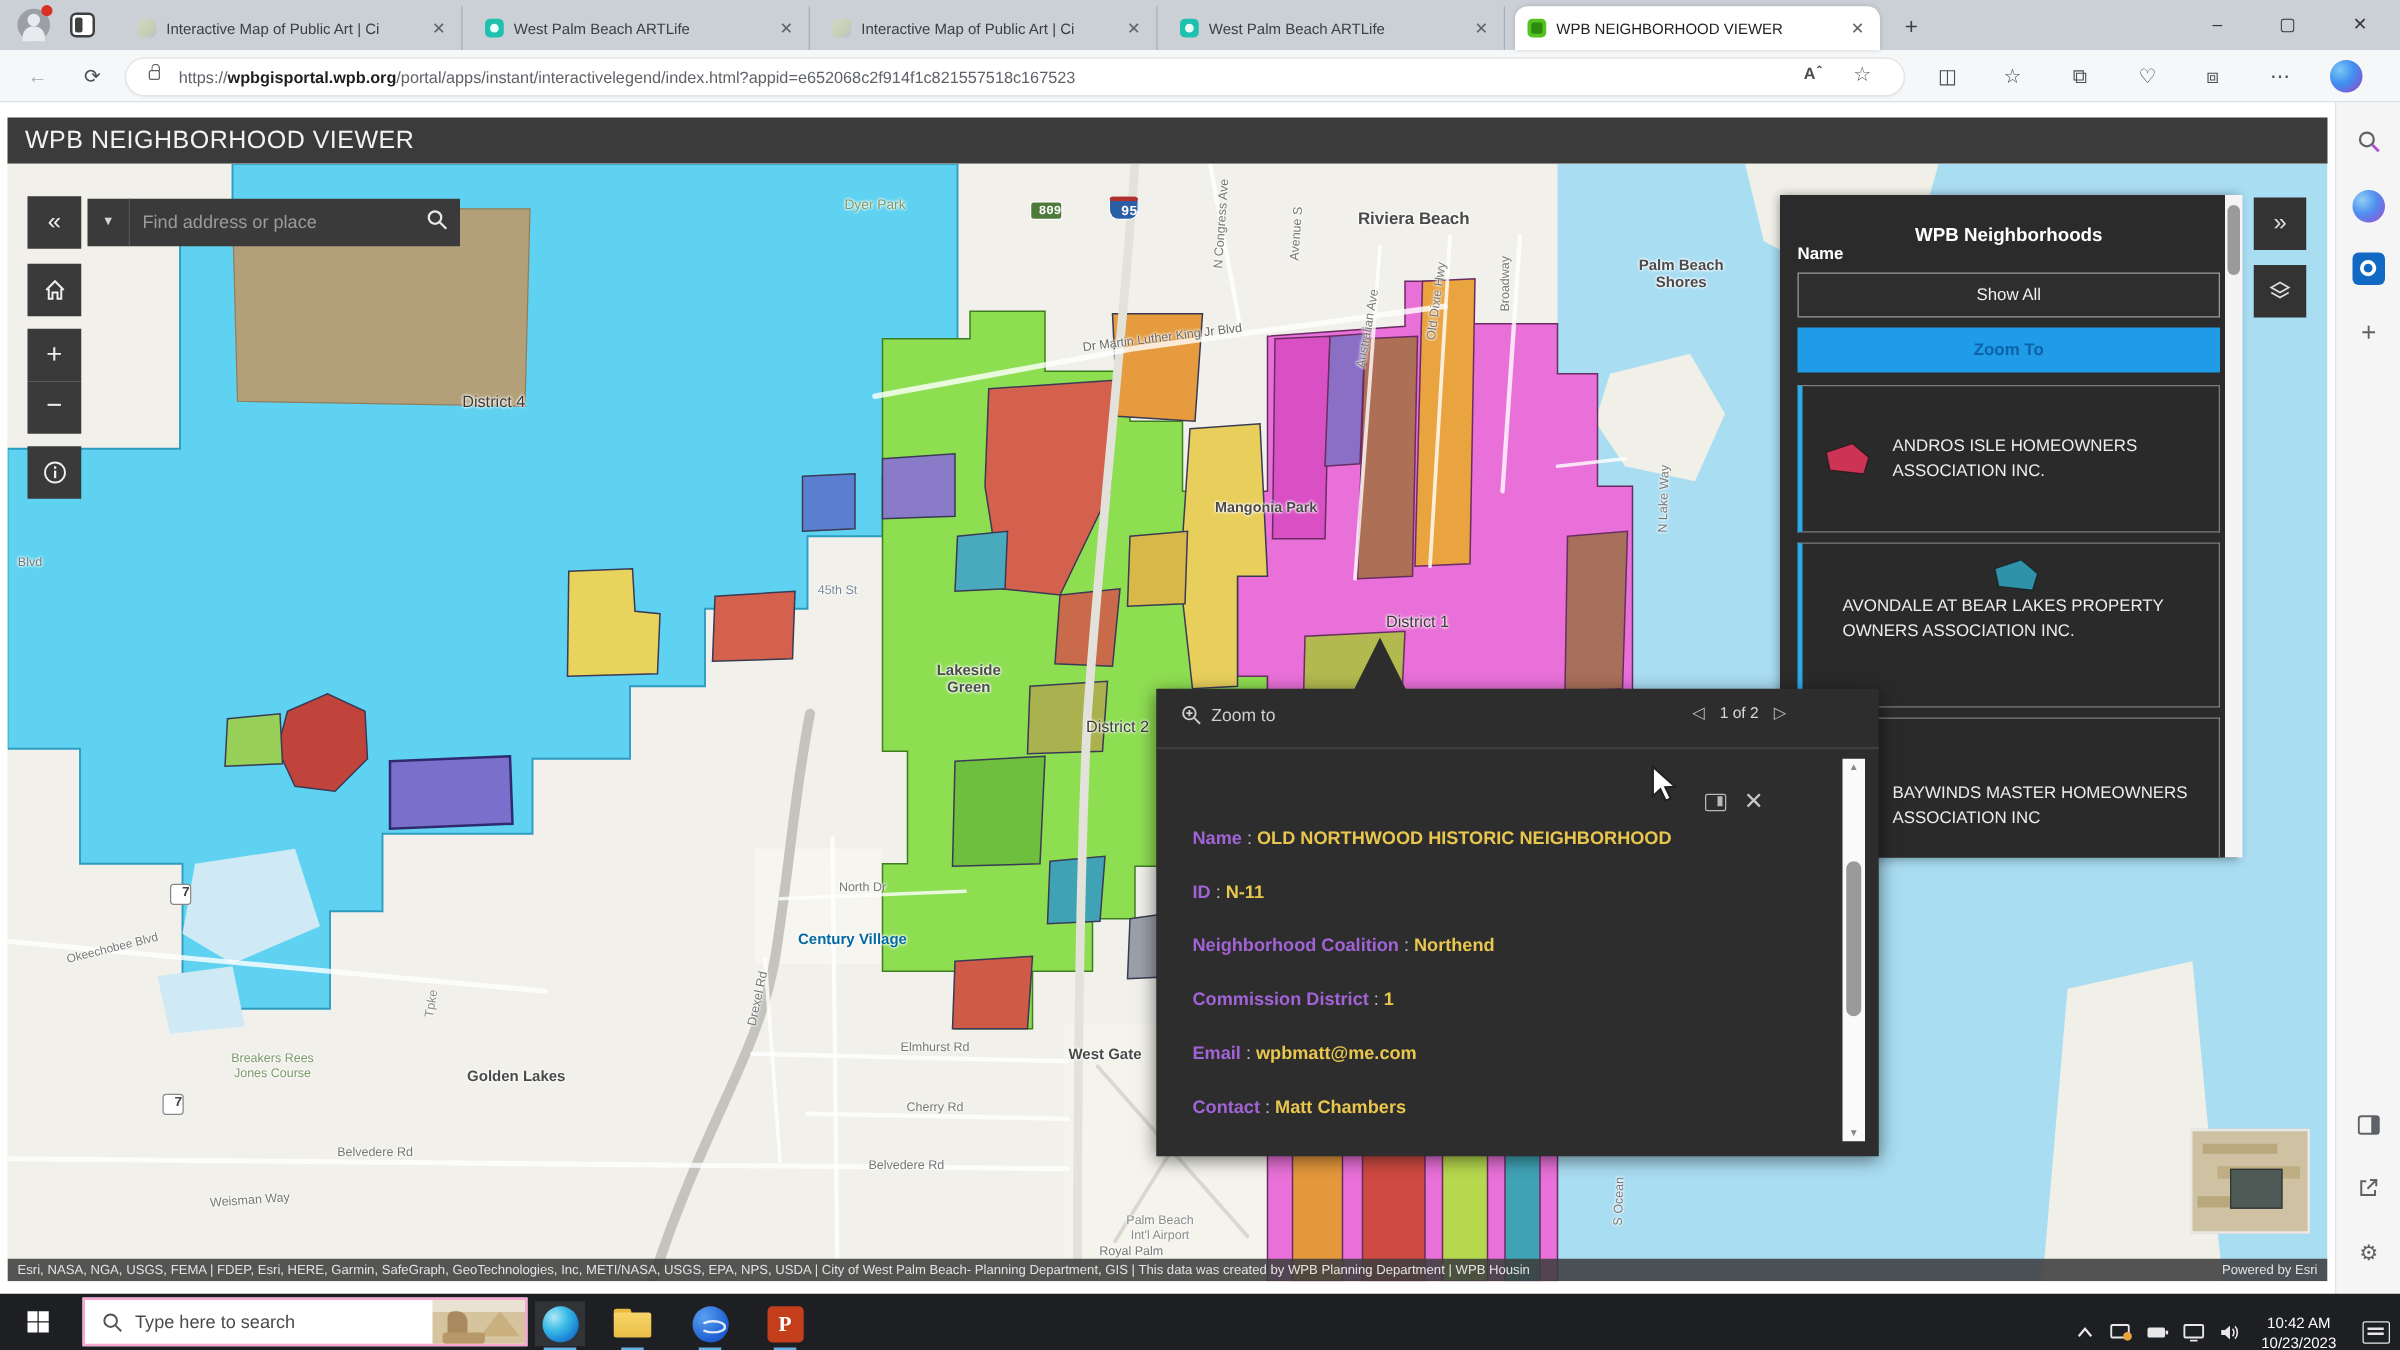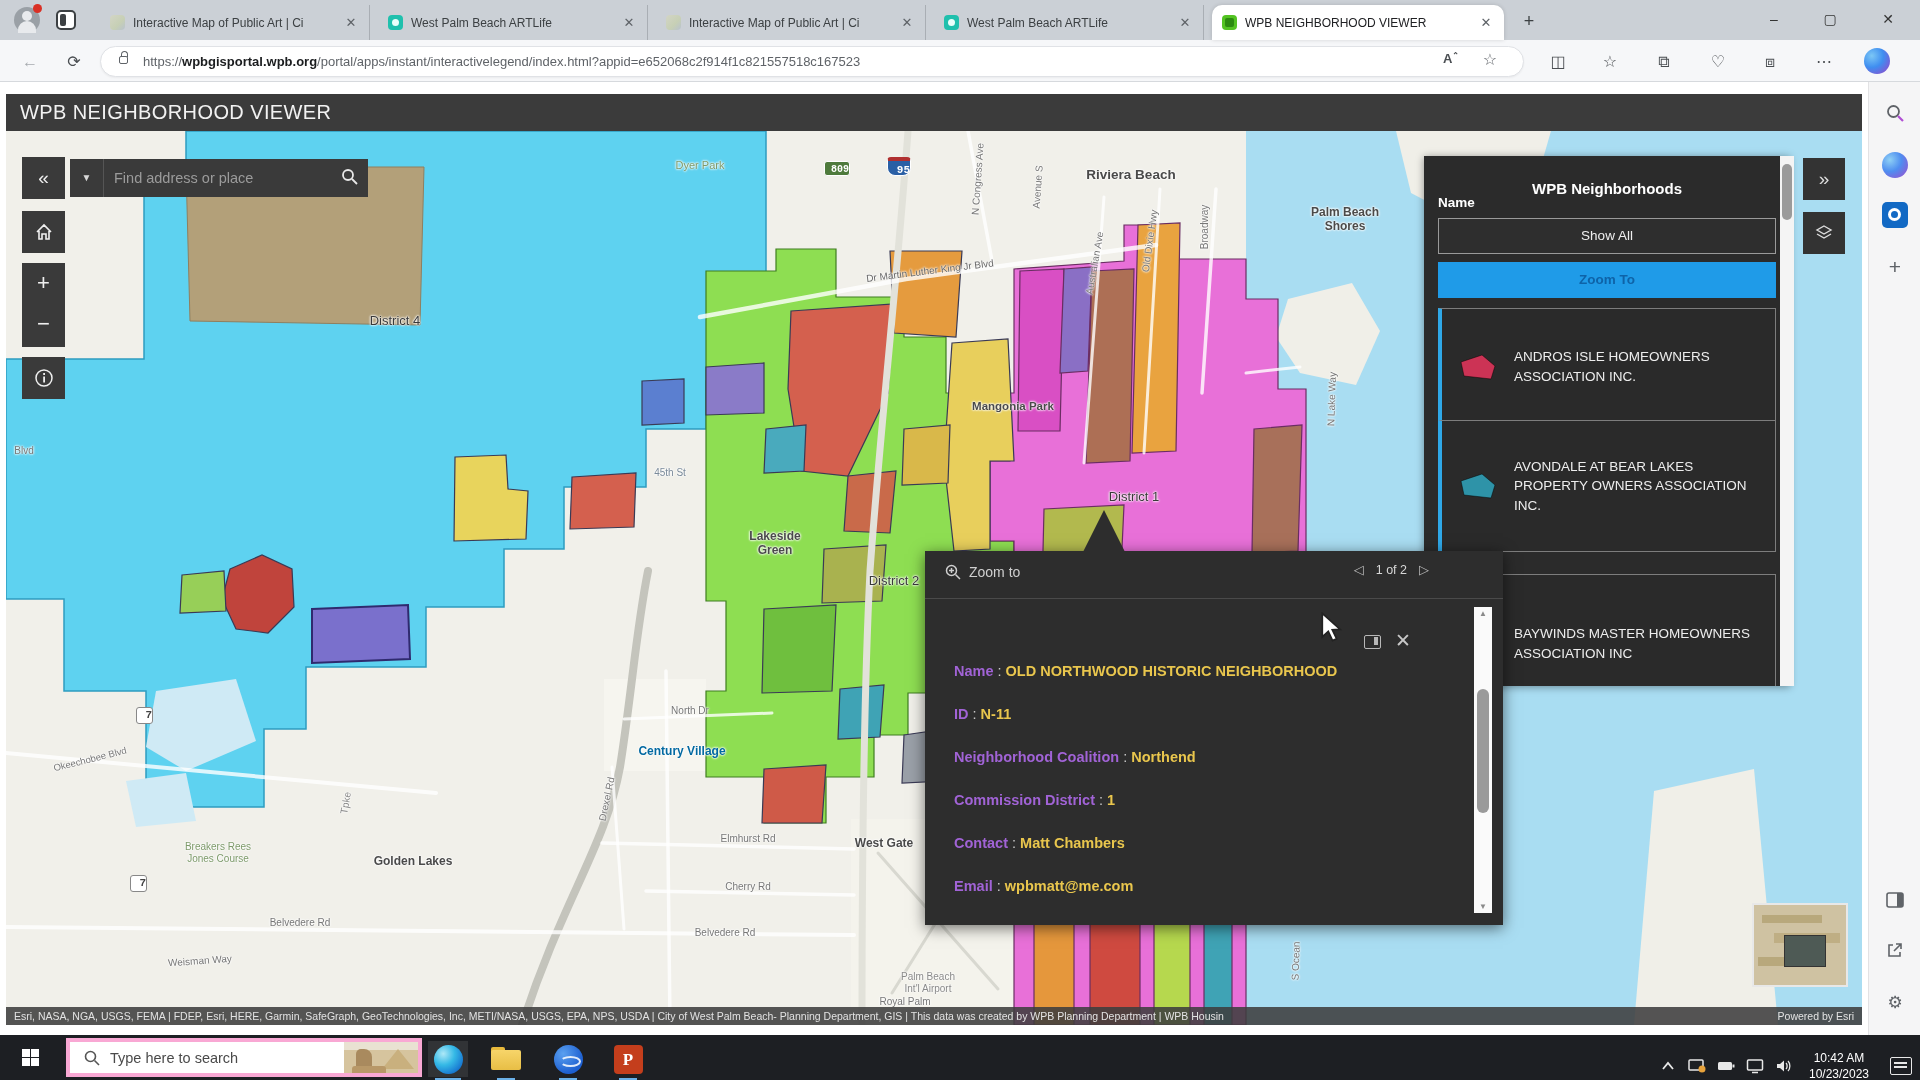--- a/index.html
+++ b/index.html
@@ -102,21 +102,21 @@
   .cop2{border-radius:50%;background:radial-gradient(circle at 30% 30%,#8fd0f5,#4f8ef0 45%,#8a5cd6 85%);}
   .outl{border-radius:5px;background:#1269c4;position:relative;}
   .outl:before{content:"";position:absolute;left:6px;top:6px;width:13px;height:13px;border-radius:50%;background:#fff;}
   .outl:after{content:"";position:absolute;left:9px;top:9px;width:7px;height:7px;border-radius:50%;background:#1269c4;}
   
   .cursor{position:absolute;z-index:60;}
   
   .taskbar{position:absolute;left:0;top:1035px;width:1920px;height:45px;background:#1d1f23;color:#e8e8e8;}
   .start{position:absolute;left:22px;top:14px;width:17px;height:17px;display:grid;grid-template-columns:8px 8px;grid-gap:1px;}
   .start i{background:#fff;width:8px;height:8px;}
-  .tsearch{position:absolute;left:66px;top:3px;width:356px;height:39px;background:#fff;border:4px solid #f9a8d4;display:flex;align-items:center;color:#4a4a4a;overflow:hidden;}
+  .tsearch{position:absolute;left:66px;top:3px;width:356px;height:39px;background:#fff;border:2px solid #f9a8d4;display:flex;align-items:center;color:#4a4a4a;overflow:hidden;}
   .tsearch .mag2{margin:0 10px 0 14px;}
   .tsearch .stext{flex:1;font-size:14.5px;}
   .sphinx{position:relative;width:74px;height:39px;background:linear-gradient(#e9e2d2 30%,#d6c49e 30%);flex:0 0 auto;}
   .sphinx .pyr{position:absolute;right:4px;bottom:8px;width:0;height:0;border-left:16px solid transparent;border-right:16px solid transparent;border-bottom:20px solid #c9b07e;}
   .sphinx .head{position:absolute;left:12px;bottom:6px;width:16px;height:22px;background:#a98a5e;border-radius:5px 8px 3px 3px;}
   .sphinx .body{position:absolute;left:8px;bottom:2px;width:34px;height:9px;background:#b89868;border-radius:3px;}
   .tapp{position:absolute;top:6px;width:40px;height:36px;display:flex;align-items:center;justify-content:center;}
   .tapp.activeapp{background:rgba(255,255,255,.09);}
   .tapp .ul{position:absolute;left:7px;bottom:-4px;width:26px;height:3px;background:#6ab0e8;}
   .edgeic{width:29px;height:29px;border-radius:50%;background:radial-gradient(circle at 32% 30%,#aee8f7,#35b9e6 40%,#1b7fd4 72%,#0a50a0);}
@@ -351,21 +351,21 @@
       <div class="pname">Name</div>
       <div class="btn-showall">Show All</div>
       <div class="btn-zoomto" id="zoomto-btn" style="background: rgb(31, 155, 232);">Zoom To</div>
       <div id="cards">
           <div class="card" style="top: 152px; min-height: 118px;">
             <svg width="40" height="30" viewBox="0 0 40 30">
               <polygon points="3,10 24,3 37,14 33,27 6,24" fill="#cc3355" stroke="rgba(0,0,0,.45)"></polygon>
             </svg>
             <div class="ctext">ANDROS ISLE HOMEOWNERS ASSOCIATION INC.</div>
           </div>
-          <div class="card" style="top: 264px; min-height: 132px;">
+          <div class="card" style="top: 278px; min-height: 132px; flex-direction: column;">
             <svg width="40" height="30" viewBox="0 0 40 30">
               <polygon points="3,10 24,3 37,14 33,27 6,24" fill="#2e93a8" stroke="rgba(0,0,0,.45)"></polygon>
             </svg>
             <div class="ctext">AVONDALE AT BEAR LAKES PROPERTY OWNERS ASSOCIATION INC.</div>
           </div>
           <div class="card" style="top: 418px; min-height: 140px;">
             <svg width="40" height="30" viewBox="0 0 40 30">
               <polygon points="3,10 24,3 37,14 33,27 6,24" fill="#2e93a8" stroke="rgba(0,0,0,.45)"></polygon>
             </svg>
             <div class="ctext">BAYWINDS MASTER HOMEOWNERS ASSOCIATION INC</div>
@@ -401,22 +401,22 @@
           <span class="arr">▷</span>
         </div>
       </div>
       <div class="pdock"></div>
       <div class="pclose">✕</div>
       <div class="pfields" id="pfields">
           <div class="prow"><span class="lab">Name</span><span class="sep"> : </span><span class="val">OLD NORTHWOOD HISTORIC NEIGHBORHOOD</span></div>
           <div class="prow"><span class="lab">ID</span><span class="sep"> : </span><span class="val">N-11</span></div>
           <div class="prow"><span class="lab">Neighborhood Coalition</span><span class="sep"> : </span><span class="val">Northend</span></div>
           <div class="prow"><span class="lab">Commission District</span><span class="sep"> : </span><span class="val">1</span></div>
+          <div class="prow"><span class="lab">Email</span><span class="sep"> : </span><span class="val">wpbmatt@me.com</span></div>
           <div class="prow"><span class="lab">Contact</span><span class="sep"> : </span><span class="val">Matt Chambers</span></div>
-          <div class="prow"><span class="lab">Email</span><span class="sep"> : </span><span class="val">wpbmatt@me.com</span></div>
         </div>
       <div class="pscroll">
         <div class="up">▲</div>
         <div class="pthumb"></div>
         <div class="dn">▼</div>
       </div>
     </div>
 
     <div class="minimap">
       <div class="r1"></div>

